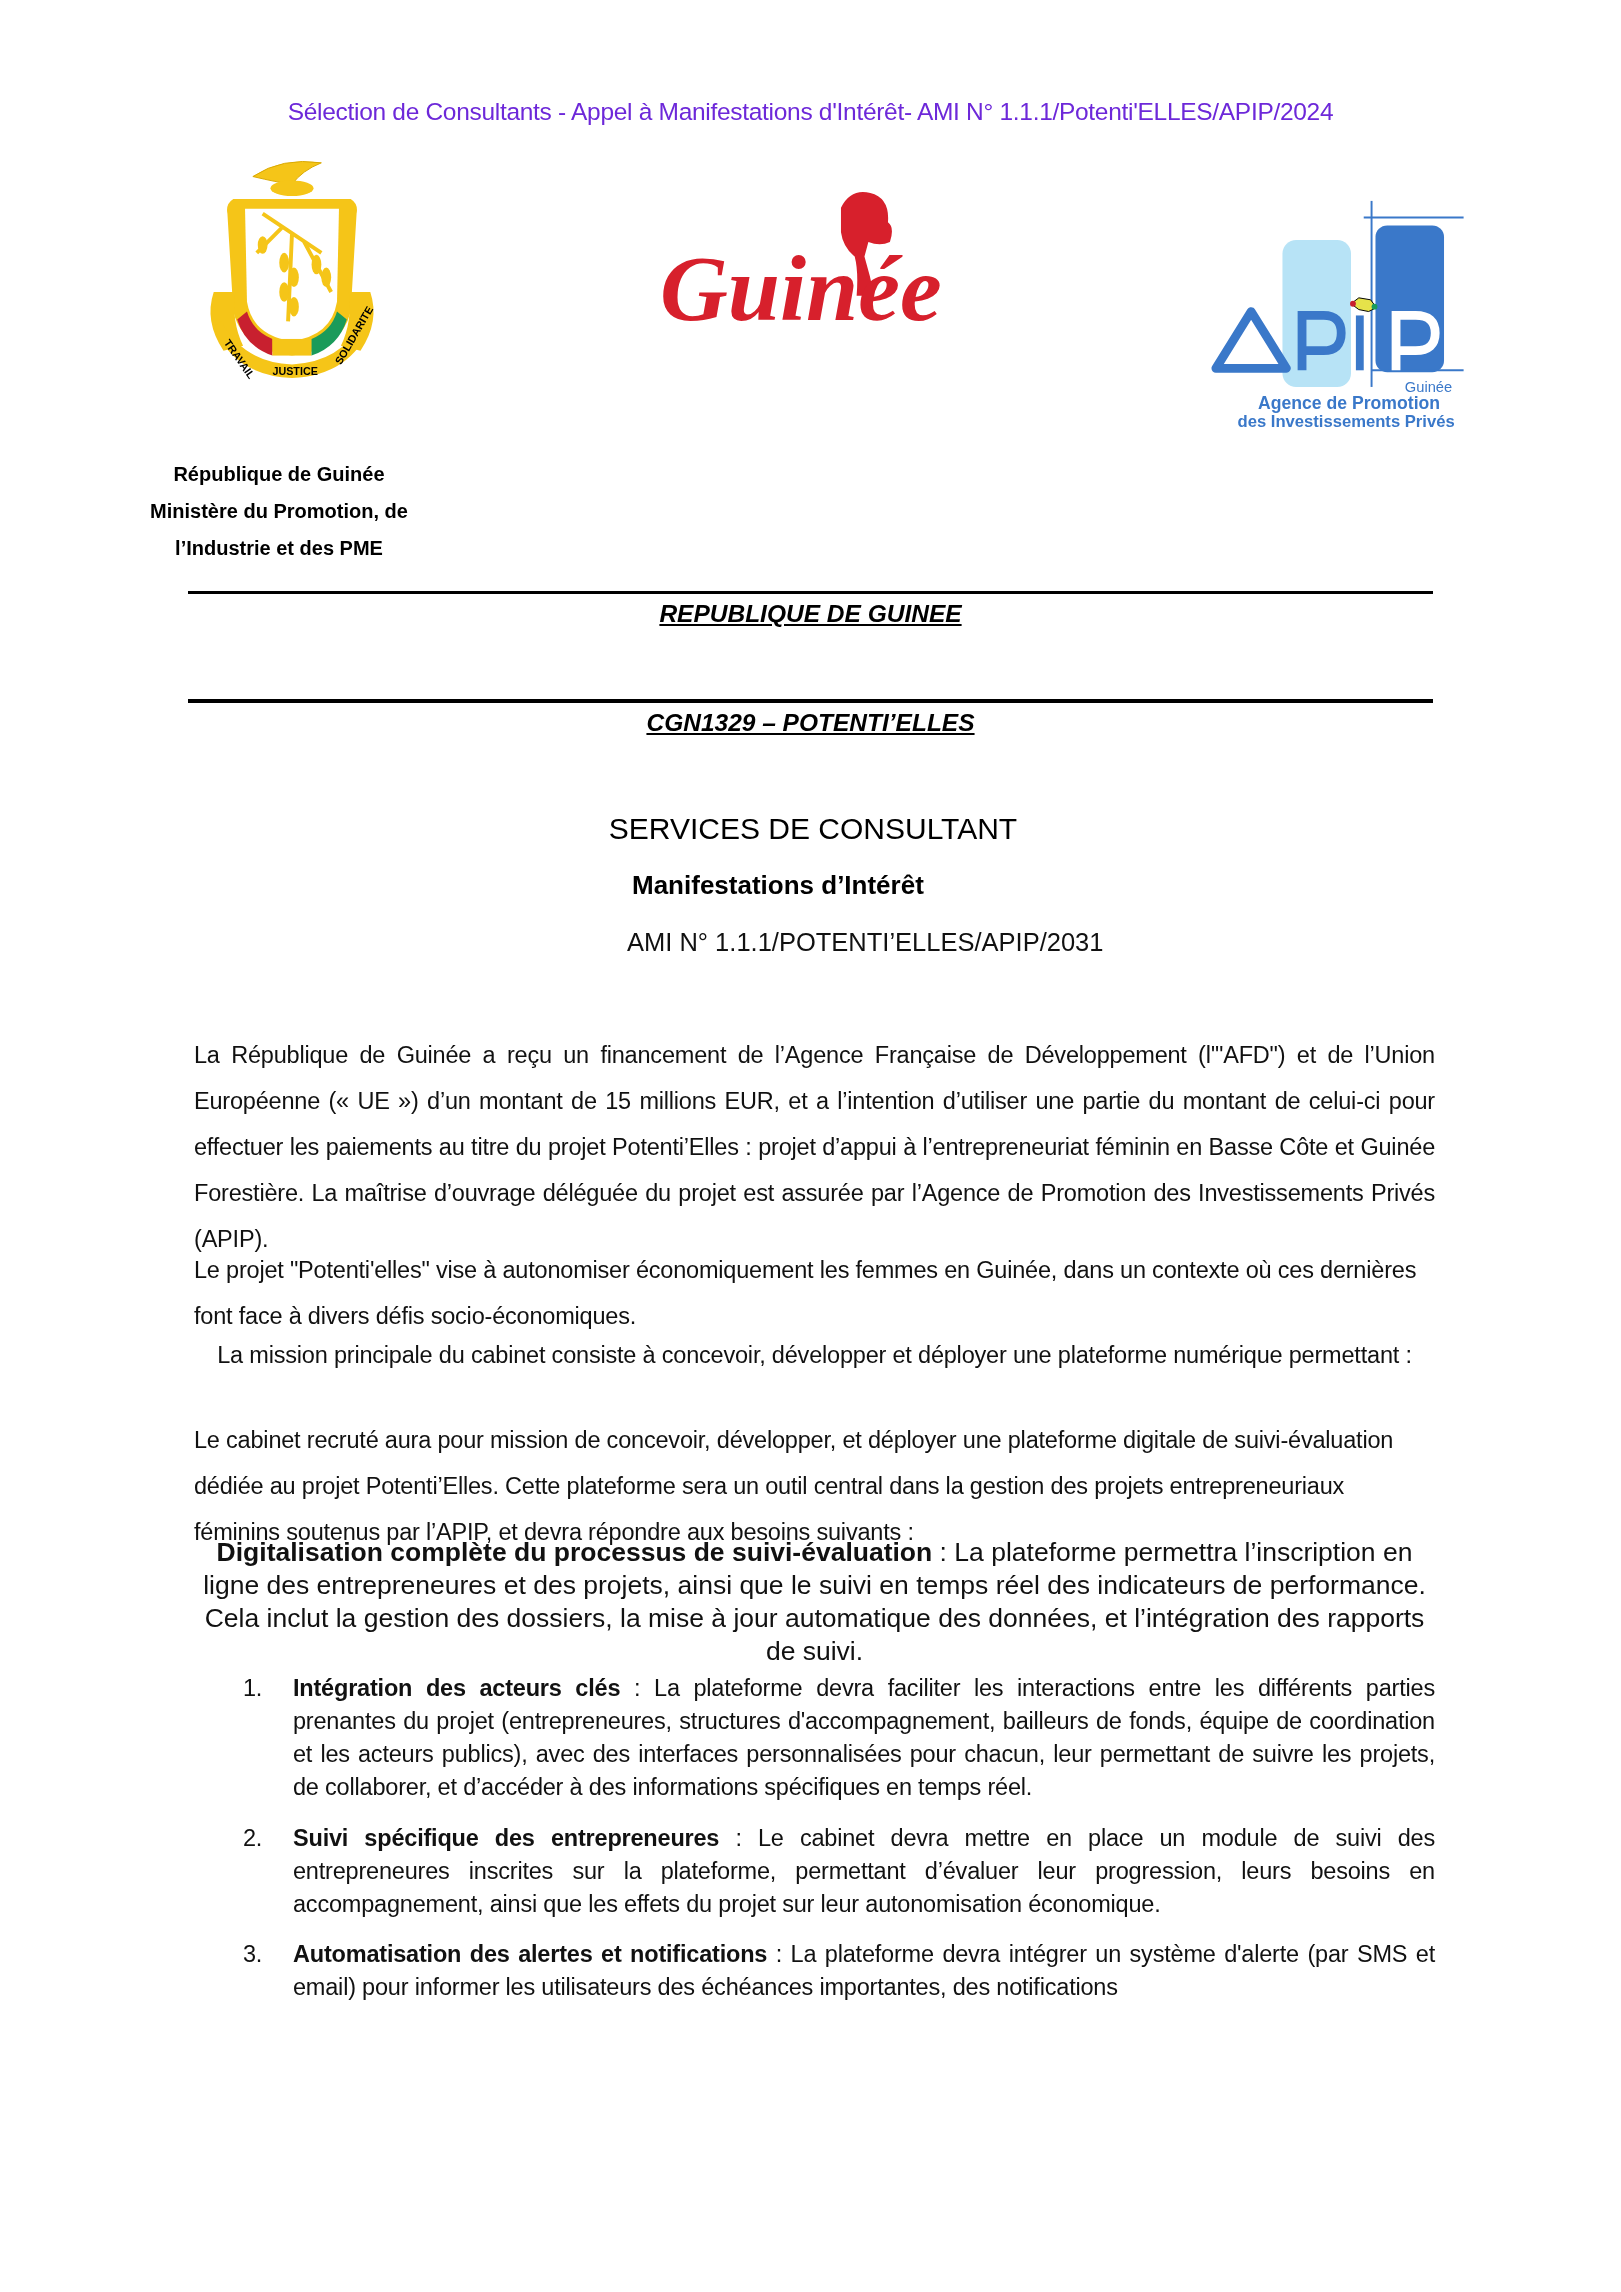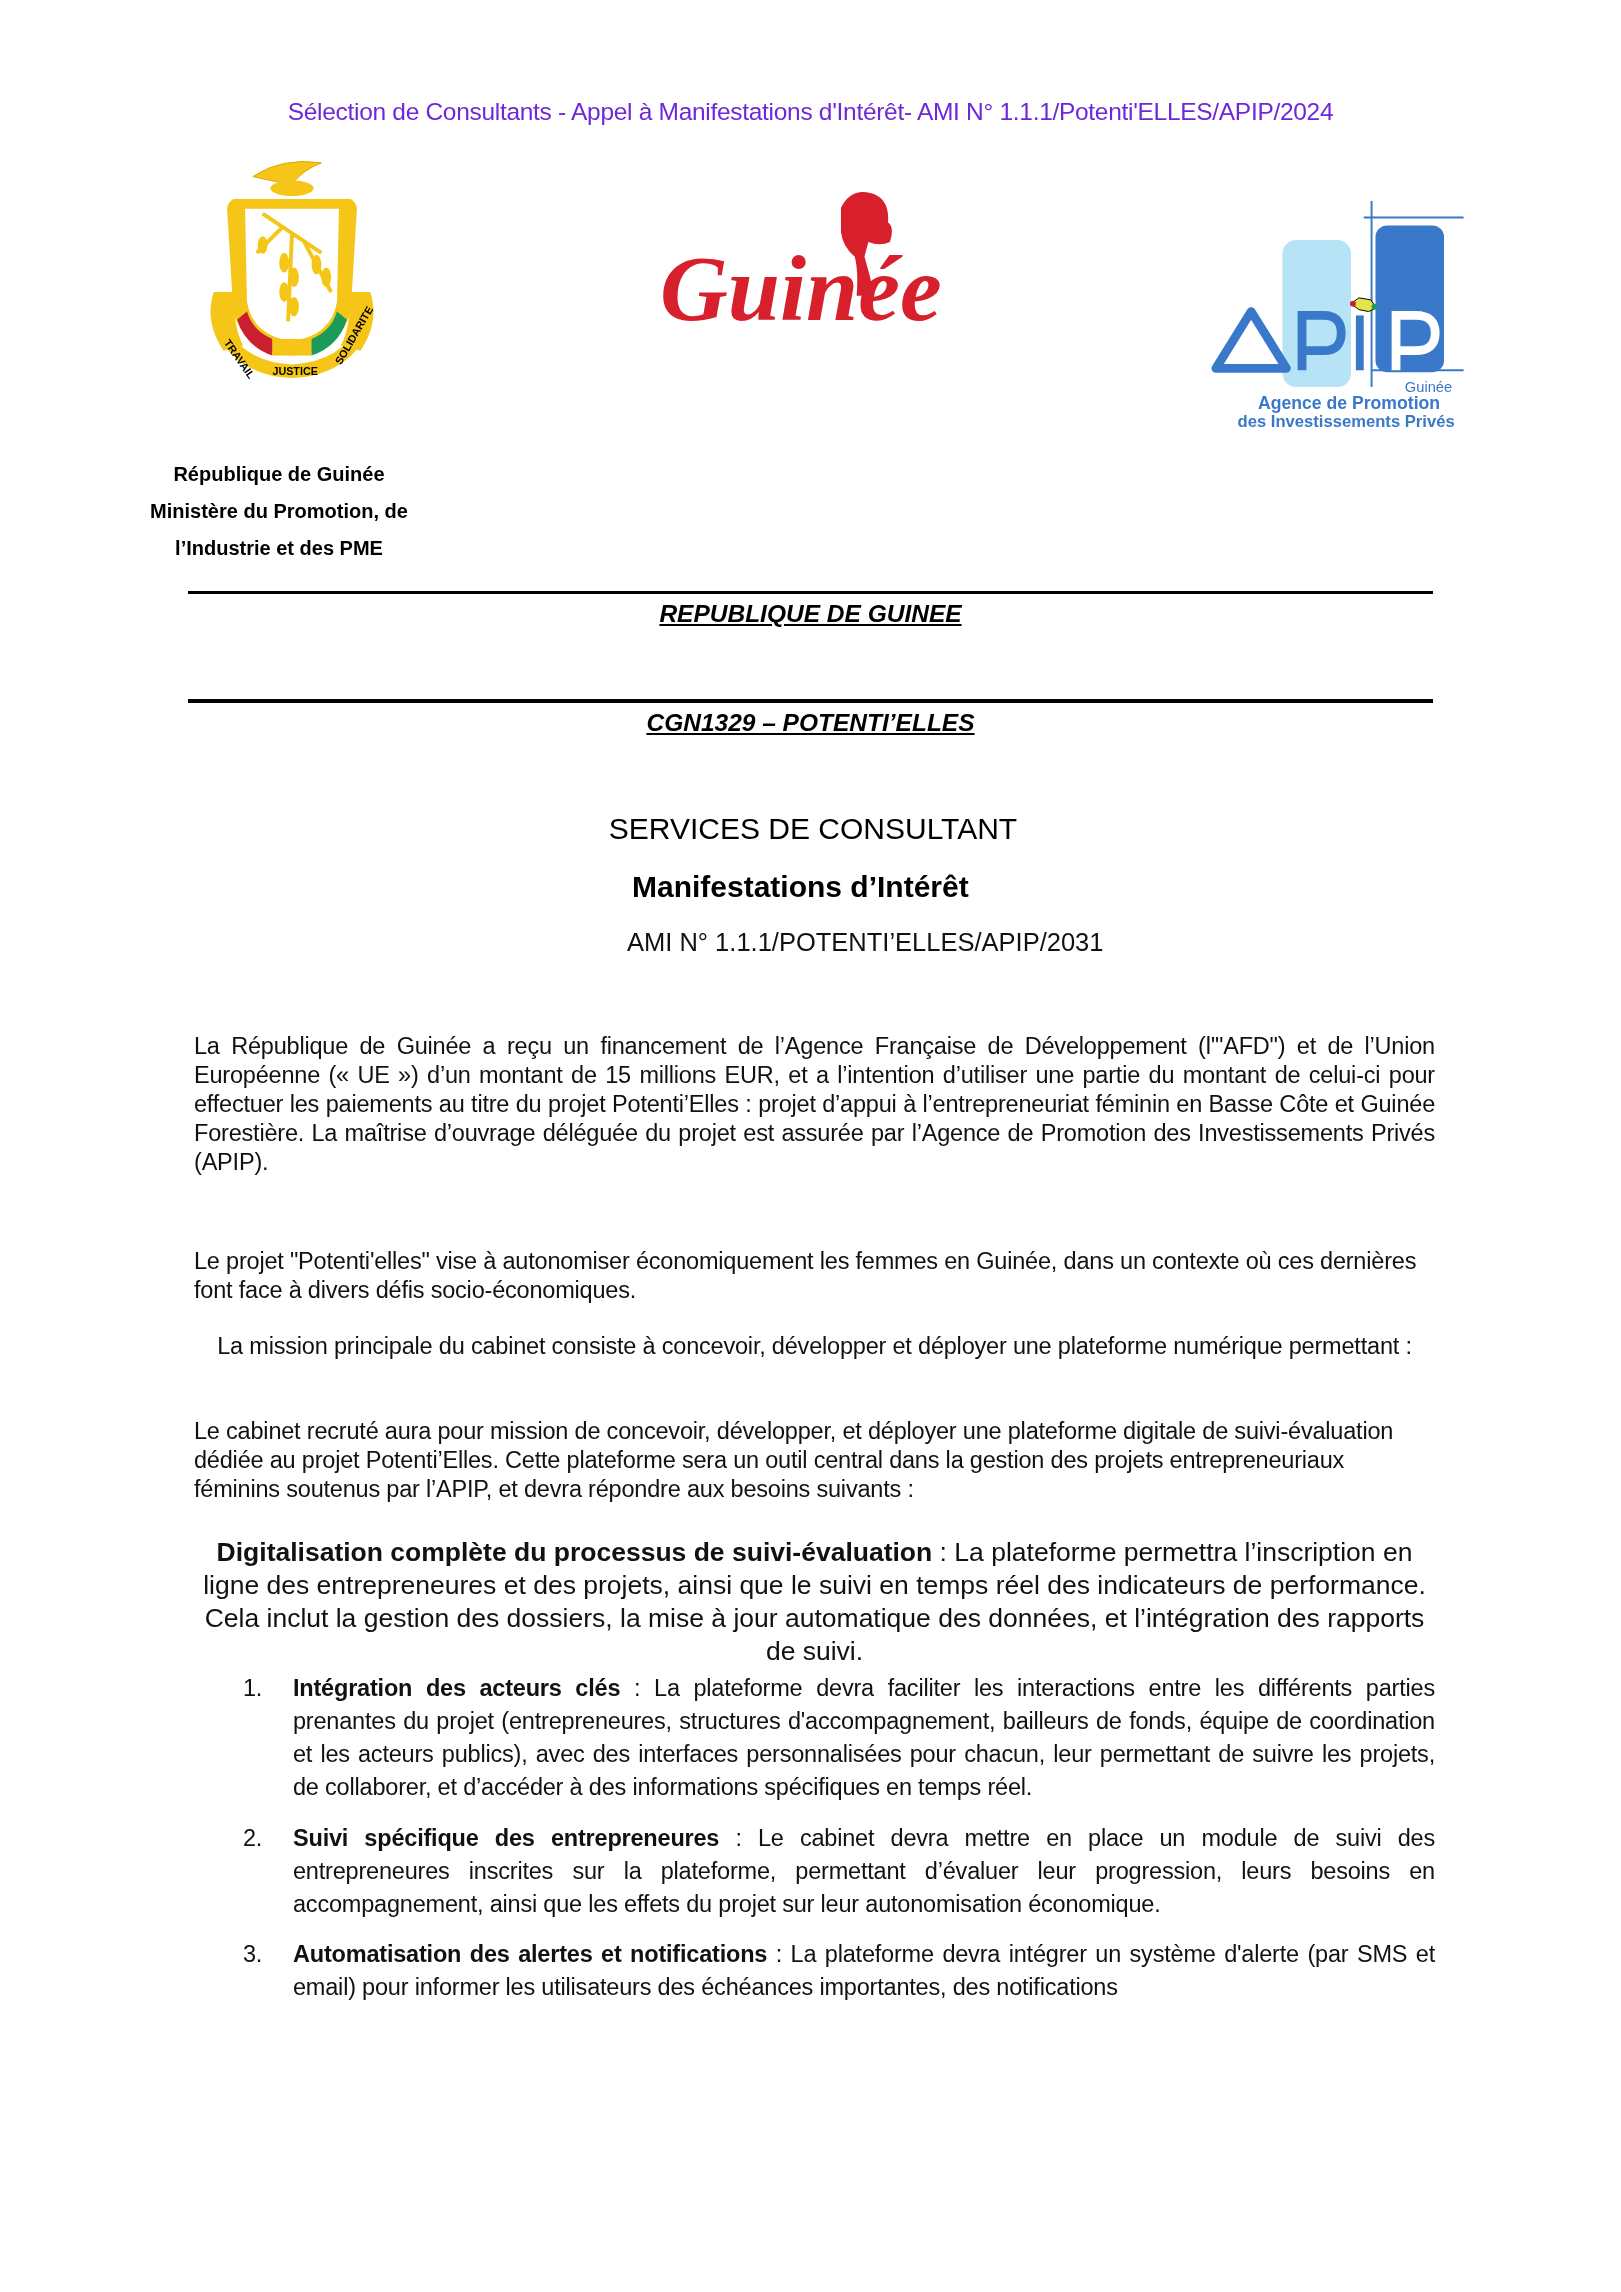--- a/index.html
+++ b/index.html
@@ -10,23 +10,23 @@
       font-size: 24.5px; color: #6d28d9; letter-spacing: -0.3px; }
     .coat { left: 194px; top: 155px; width: 196px; height: 227px; }
     .guinee-logo { left: 655px; top: 188px; width: 323px; height: 147px; }
     .apip-logo { left: 1204px; top: 196px; width: 294px; height: 235px; }
     .ministry { left: 88px; top: 456px; width: 382px; text-align: center;
       font-family: "Liberation Sans", sans-serif; font-weight: bold; font-size: 20px; line-height: 37px; }
     .rule { left: 188px; width: 1245px; height: 2.9px; background: #000; }
     .center-title { left: 188px; width: 1245px; text-align: center; }
     .hdr-it { font-weight: bold; font-style: italic; font-size: 24.5px; text-decoration: underline; }
     .h-services { font-weight: normal; font-size: 30px; }
-    .h-mani { left: 568px; width: 588px; font-weight: bold; font-size: 30px; top: 870px; }
+    .h-mani { left: 568px; width: 588px; font-weight: bold; font-size: 26px; top: 870px; }
     .ami { left: 588px; width: 627px; font-size: 25.5px; top: 928px; color:#111; }
-    .body-text { left: 194px; width: 1241px; font-size: 23.5px; line-height: 29px;
+    .body-text { left: 194px; width: 1241px; font-size: 23.5px; line-height: 46px;
       text-align: justify; color: #111; letter-spacing: -0.2px; }
     .body-left { text-align: left; }
     .digital { left: 194px; width: 1241px; font-size: 26.5px; line-height: 33px; color: #111; }
     .digital b { font-weight: bold; }
     .list { left: 194px; width: 1241px; }
     .li { position: relative; padding-left: 99px; font-size: 23.5px; line-height: 33px;
       color: #111; text-align: justify; letter-spacing: -0.2px; }
     .li-num { position: absolute; left: 49px; top: 0; }
     .li b { font-weight: bold; }
   </style>

